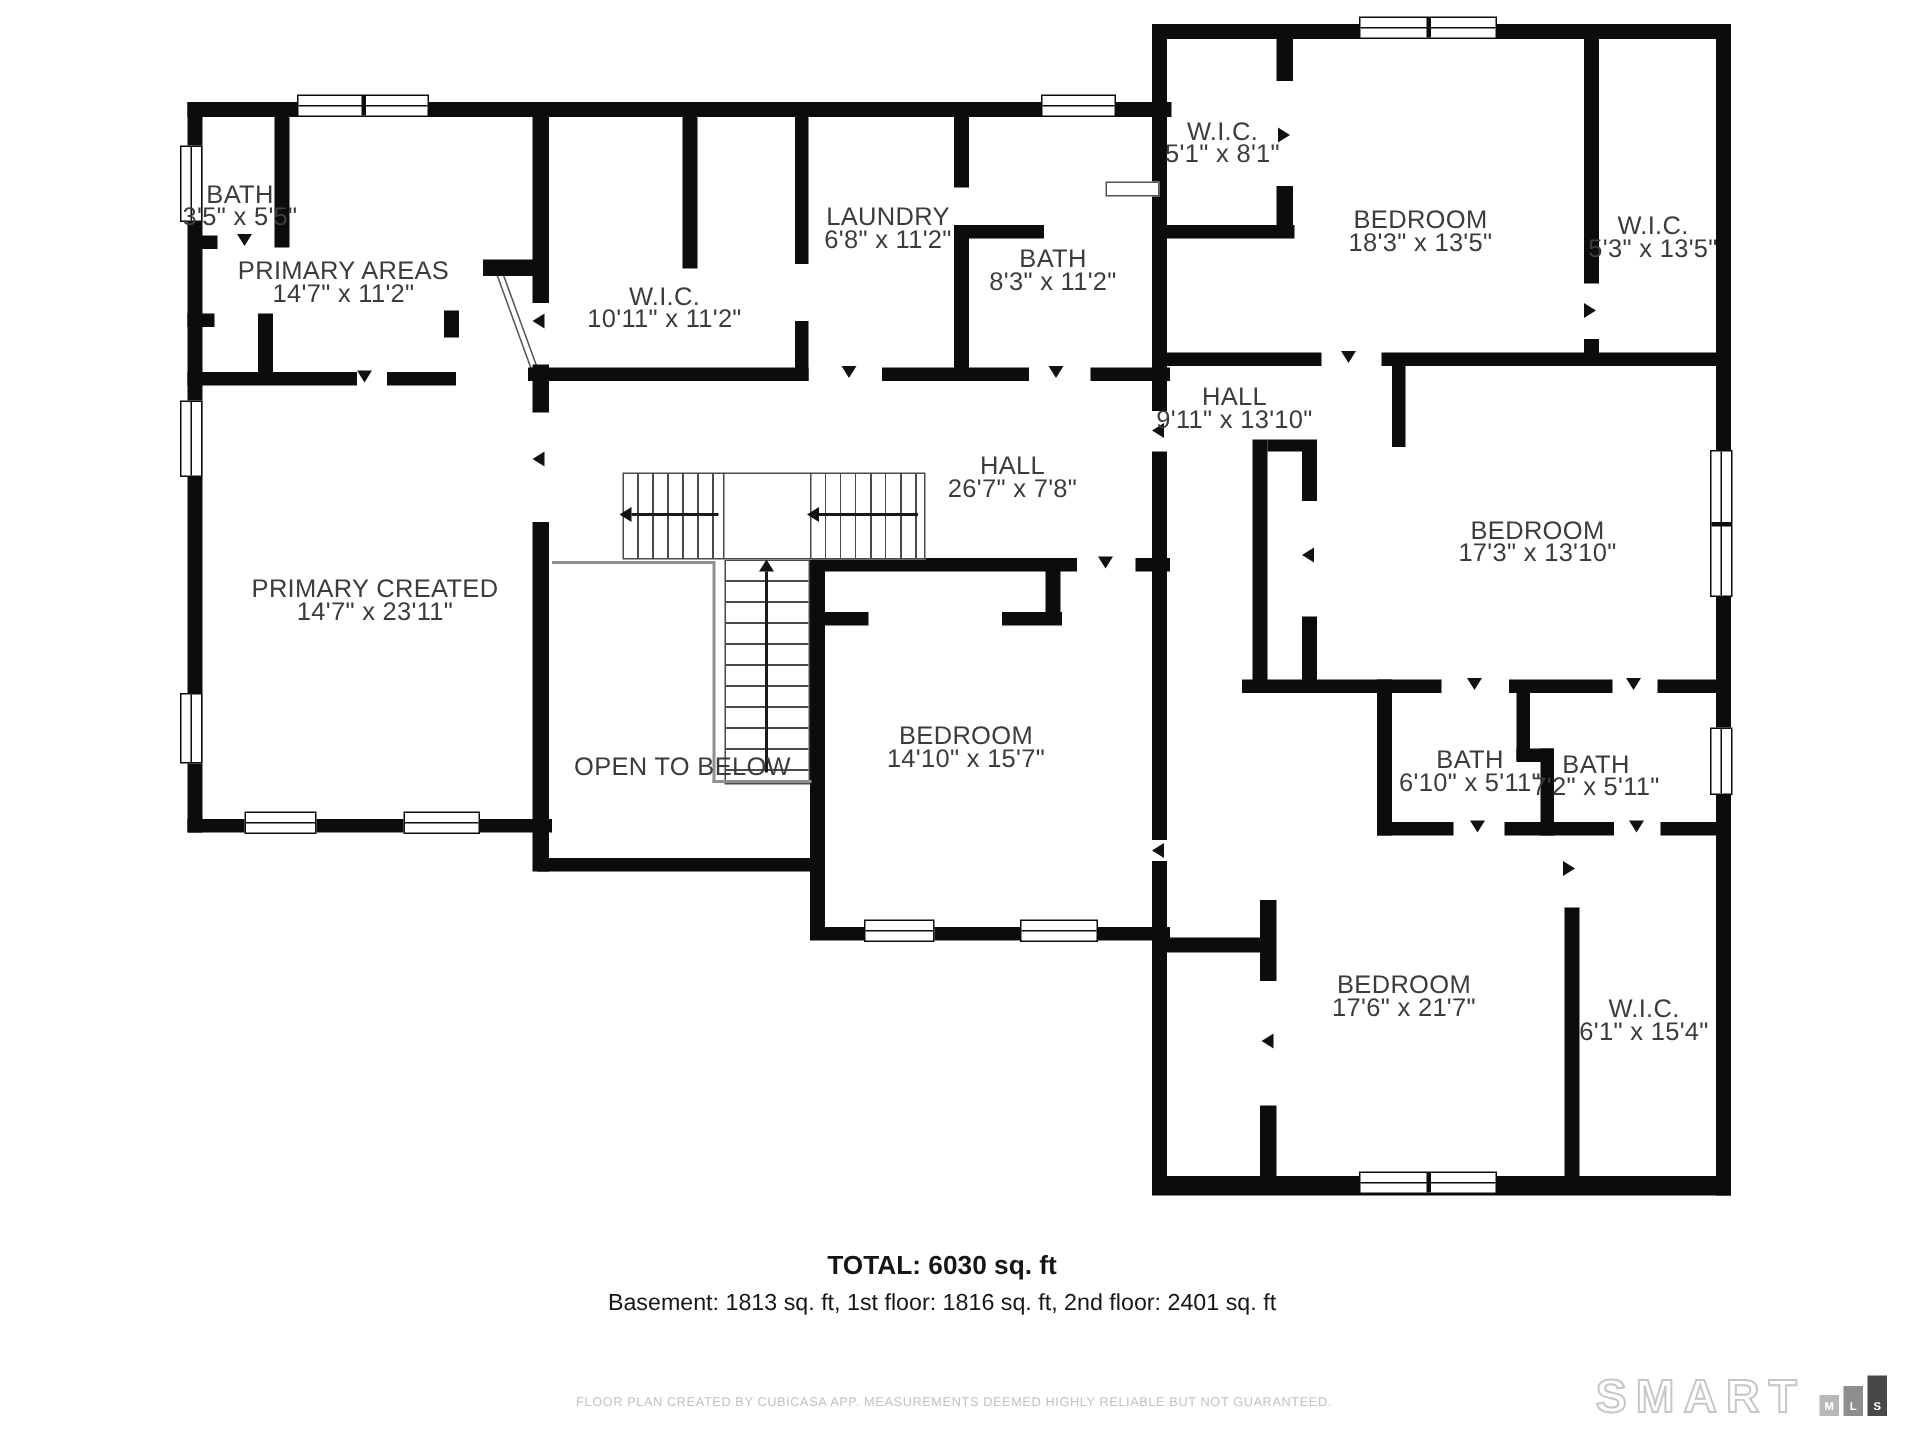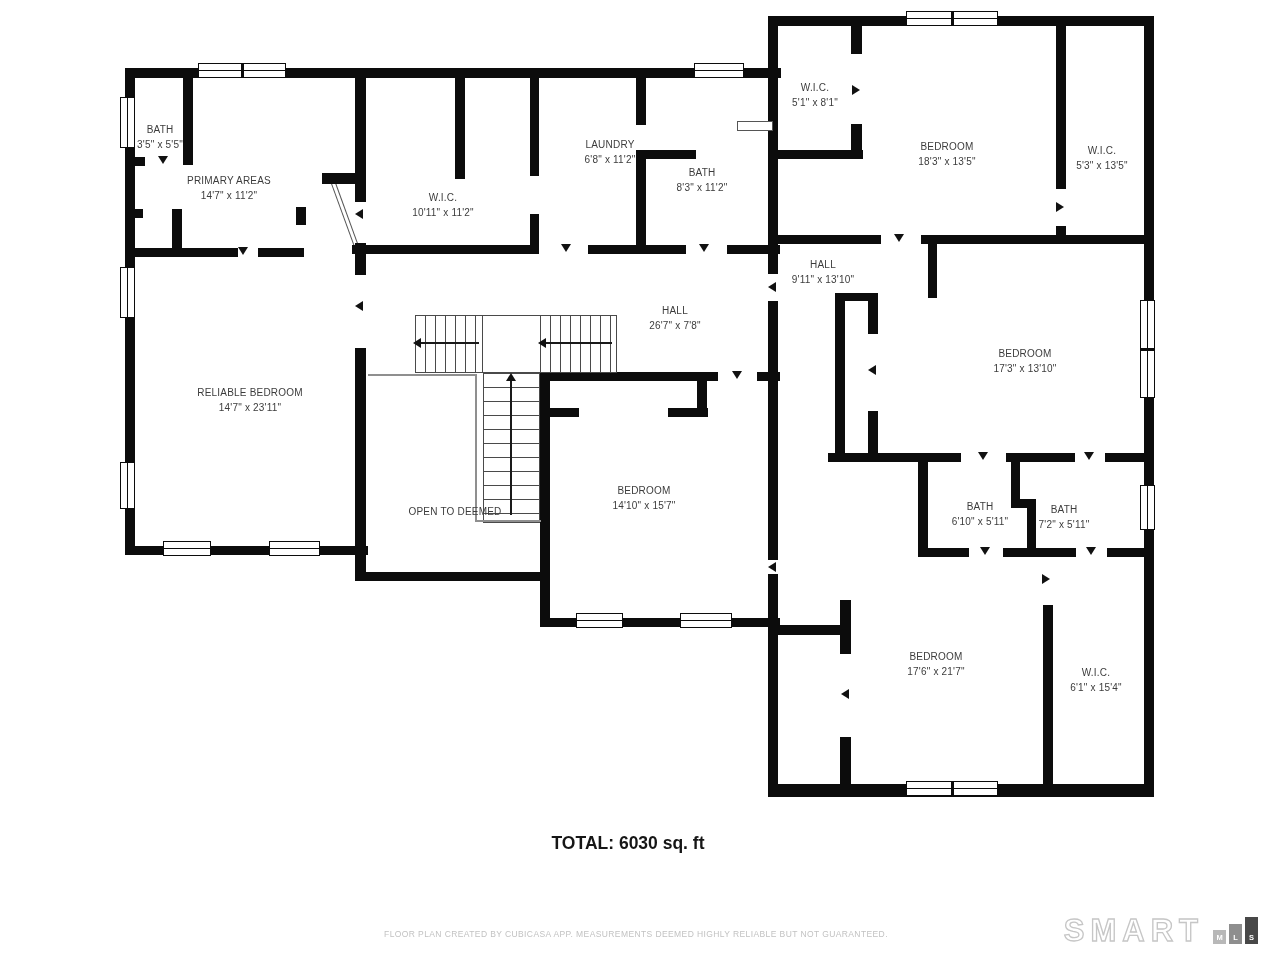--- a/index.html
+++ b/index.html
@@ -6,21 +6,21 @@
   body{font-family:"Liberation Sans", sans-serif; background:#ffffff;}
   #canvas{position:relative;width:1280px;height:960px;background:#ffffff;overflow:hidden;}
   #plan{position:absolute;left:0;top:0;width:1280px;height:800px;}
   .wall{position:absolute;background:#0c0c0c;}
   .win{position:absolute;background:#ffffff;border:1.5px solid #0c0c0c;box-sizing:border-box;}
   .win .mid-h{position:absolute;left:0;right:0;top:50%;height:1.5px;margin-top:-0.75px;background:#0c0c0c;}
   .win .mid-v{position:absolute;top:0;bottom:0;left:50%;width:1.5px;margin-left:-0.75px;background:#0c0c0c;}
   .win .mull-h{position:absolute;top:0;bottom:0;left:50%;width:3px;margin-left:-1.5px;background:#0c0c0c;}
   .win .mull-v{position:absolute;left:0;right:0;top:50%;height:3px;margin-top:-1.5px;background:#0c0c0c;}
   .room-label{position:absolute;transform:translate(-50%,-50%);text-align:center;color:#3c3c3c;
-    font-size:10px;line-height:15px;white-space:nowrap;letter-spacing:.2px;}
+    font-size:17px;line-height:15px;white-space:nowrap;letter-spacing:.2px;}
   .stair{position:absolute;border:1px solid #4a4a4a;box-sizing:border-box;background:#fff;}
   .treads-r{background-image:repeating-linear-gradient(to right,transparent 0 9px,#4a4a4a 9px 10px);}
   .treads-d{background-image:repeating-linear-gradient(to bottom,transparent 0 13px,#4a4a4a 13px 14px);}
   .thin{position:absolute;background:#8f8f8f;}
   .arrline{position:absolute;background:#1a1a1a;}
   .tri{position:absolute;width:0;height:0;}
   .tri.down{border-left:5px solid transparent;border-right:5px solid transparent;border-top:8px solid #111;}
   .tri.up{border-left:5px solid transparent;border-right:5px solid transparent;border-bottom:8px solid #111;}
   .tri.left{border-top:5px solid transparent;border-bottom:5px solid transparent;border-right:8px solid #111;}
   .tri.right{border-top:5px solid transparent;border-bottom:5px solid transparent;border-left:8px solid #111;}
@@ -194,21 +194,21 @@
         <div>3'5" x 5'5"</div>
       </div>
       <div class="room-label" style="left: 229px; top: 188px;">
         <div>PRIMARY AREAS</div>
         <div>14'7" x 11'2"</div>
       </div>
       <div class="room-label" style="left: 443px; top: 205px;">
         <div>W.I.C.</div>
         <div>10'11" x 11'2"</div>
       </div>
-      <div class="room-label" style="left: 592px; top: 152px; margin-left: 18px;">
+      <div class="room-label" style="left: 592px; top: 152px;">
         <div>LAUNDRY</div>
         <div>6'8" x 11'2"</div>
       </div>
       <div class="room-label" style="left: 702px; top: 180px;">
         <div>BATH</div>
         <div>8'3" x 11'2"</div>
       </div>
       <div class="room-label" style="left: 815px; top: 95px;">
         <div>W.I.C.</div>
         <div>5'1" x 8'1"</div>
@@ -223,29 +223,29 @@
       </div>
       <div class="room-label" style="left: 823px; top: 272px;">
         <div>HALL</div>
         <div>9'11" x 13'10"</div>
       </div>
       <div class="room-label" style="left: 675px; top: 318px;">
         <div>HALL</div>
         <div>26'7" x 7'8"</div>
       </div>
       <div class="room-label" style="left: 250px; top: 400px;">
-        <div>RELIABLE BEDROOM</div>
+        <div>PRIMARY CREATED</div>
         <div>14'7" x 23'11"</div>
       </div>
       <div class="room-label" style="left: 1025px; top: 361px;">
         <div>BEDROOM</div>
         <div>17'3" x 13'10"</div>
       </div>
       <div class="room-label" style="left: 455px; top: 511px;">
-        <div>OPEN TO DEEMED</div>
+        <div>OPEN TO BELOW</div>
       </div>
       <div class="room-label" style="left: 644px; top: 498px;">
         <div>BEDROOM</div>
         <div>14'10" x 15'7"</div>
       </div>
       <div class="room-label" style="left: 980px; top: 514px;">
         <div>BATH</div>
         <div>6'10" x 5'11"</div>
       </div>
       <div class="room-label" style="left: 1064px; top: 517px;">
@@ -257,20 +257,21 @@
         <div>17'6" x 21'7"</div>
       </div>
       <div class="room-label" style="left: 1096px; top: 680px;">
         <div>W.I.C.</div>
         <div>6'1" x 15'4"</div>
       </div>
     </div>
 
   <div id="summary">
     <div class="total">TOTAL: 6030 sq. ft</div>
+    <div class="line">Basement: 1813 sq. ft, 1st floor: 1816 sq. ft, 2nd floor: 2401 sq. ft</div>
   </div>
 
   <div id="disclaimer">FLOOR PLAN CREATED BY CUBICASA APP. MEASUREMENTS DEEMED HIGHLY RELIABLE BUT NOT GUARANTEED.</div>
 
   <div id="logo">
     <span class="word">SMART</span>
     <span class="bars">
       <span class="bar b0">M</span>
       <span class="bar b1">L</span>
       <span class="bar b2">S</span>

